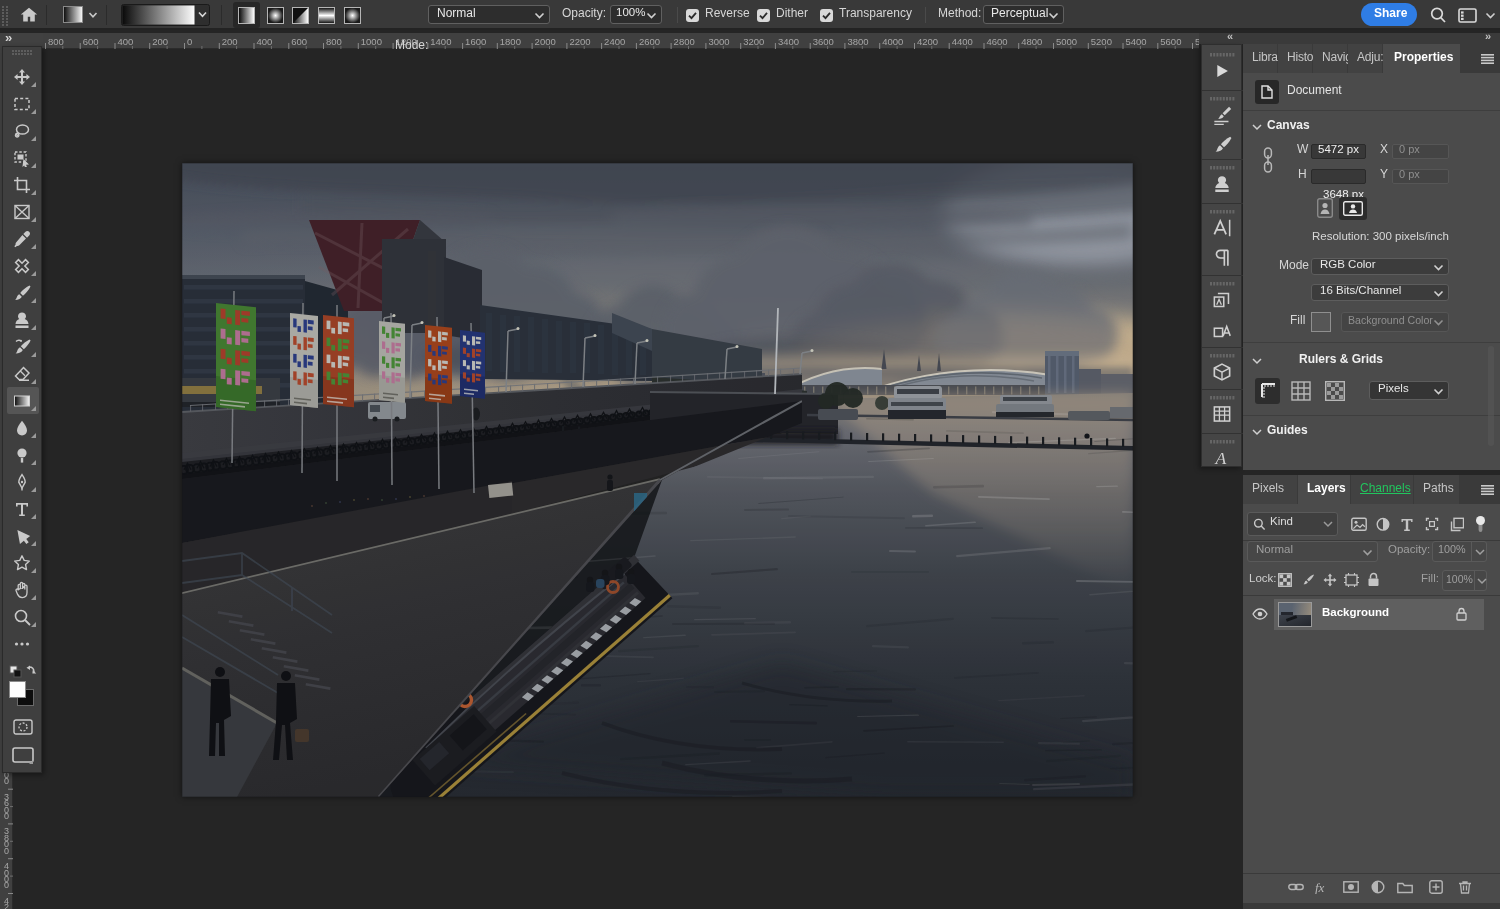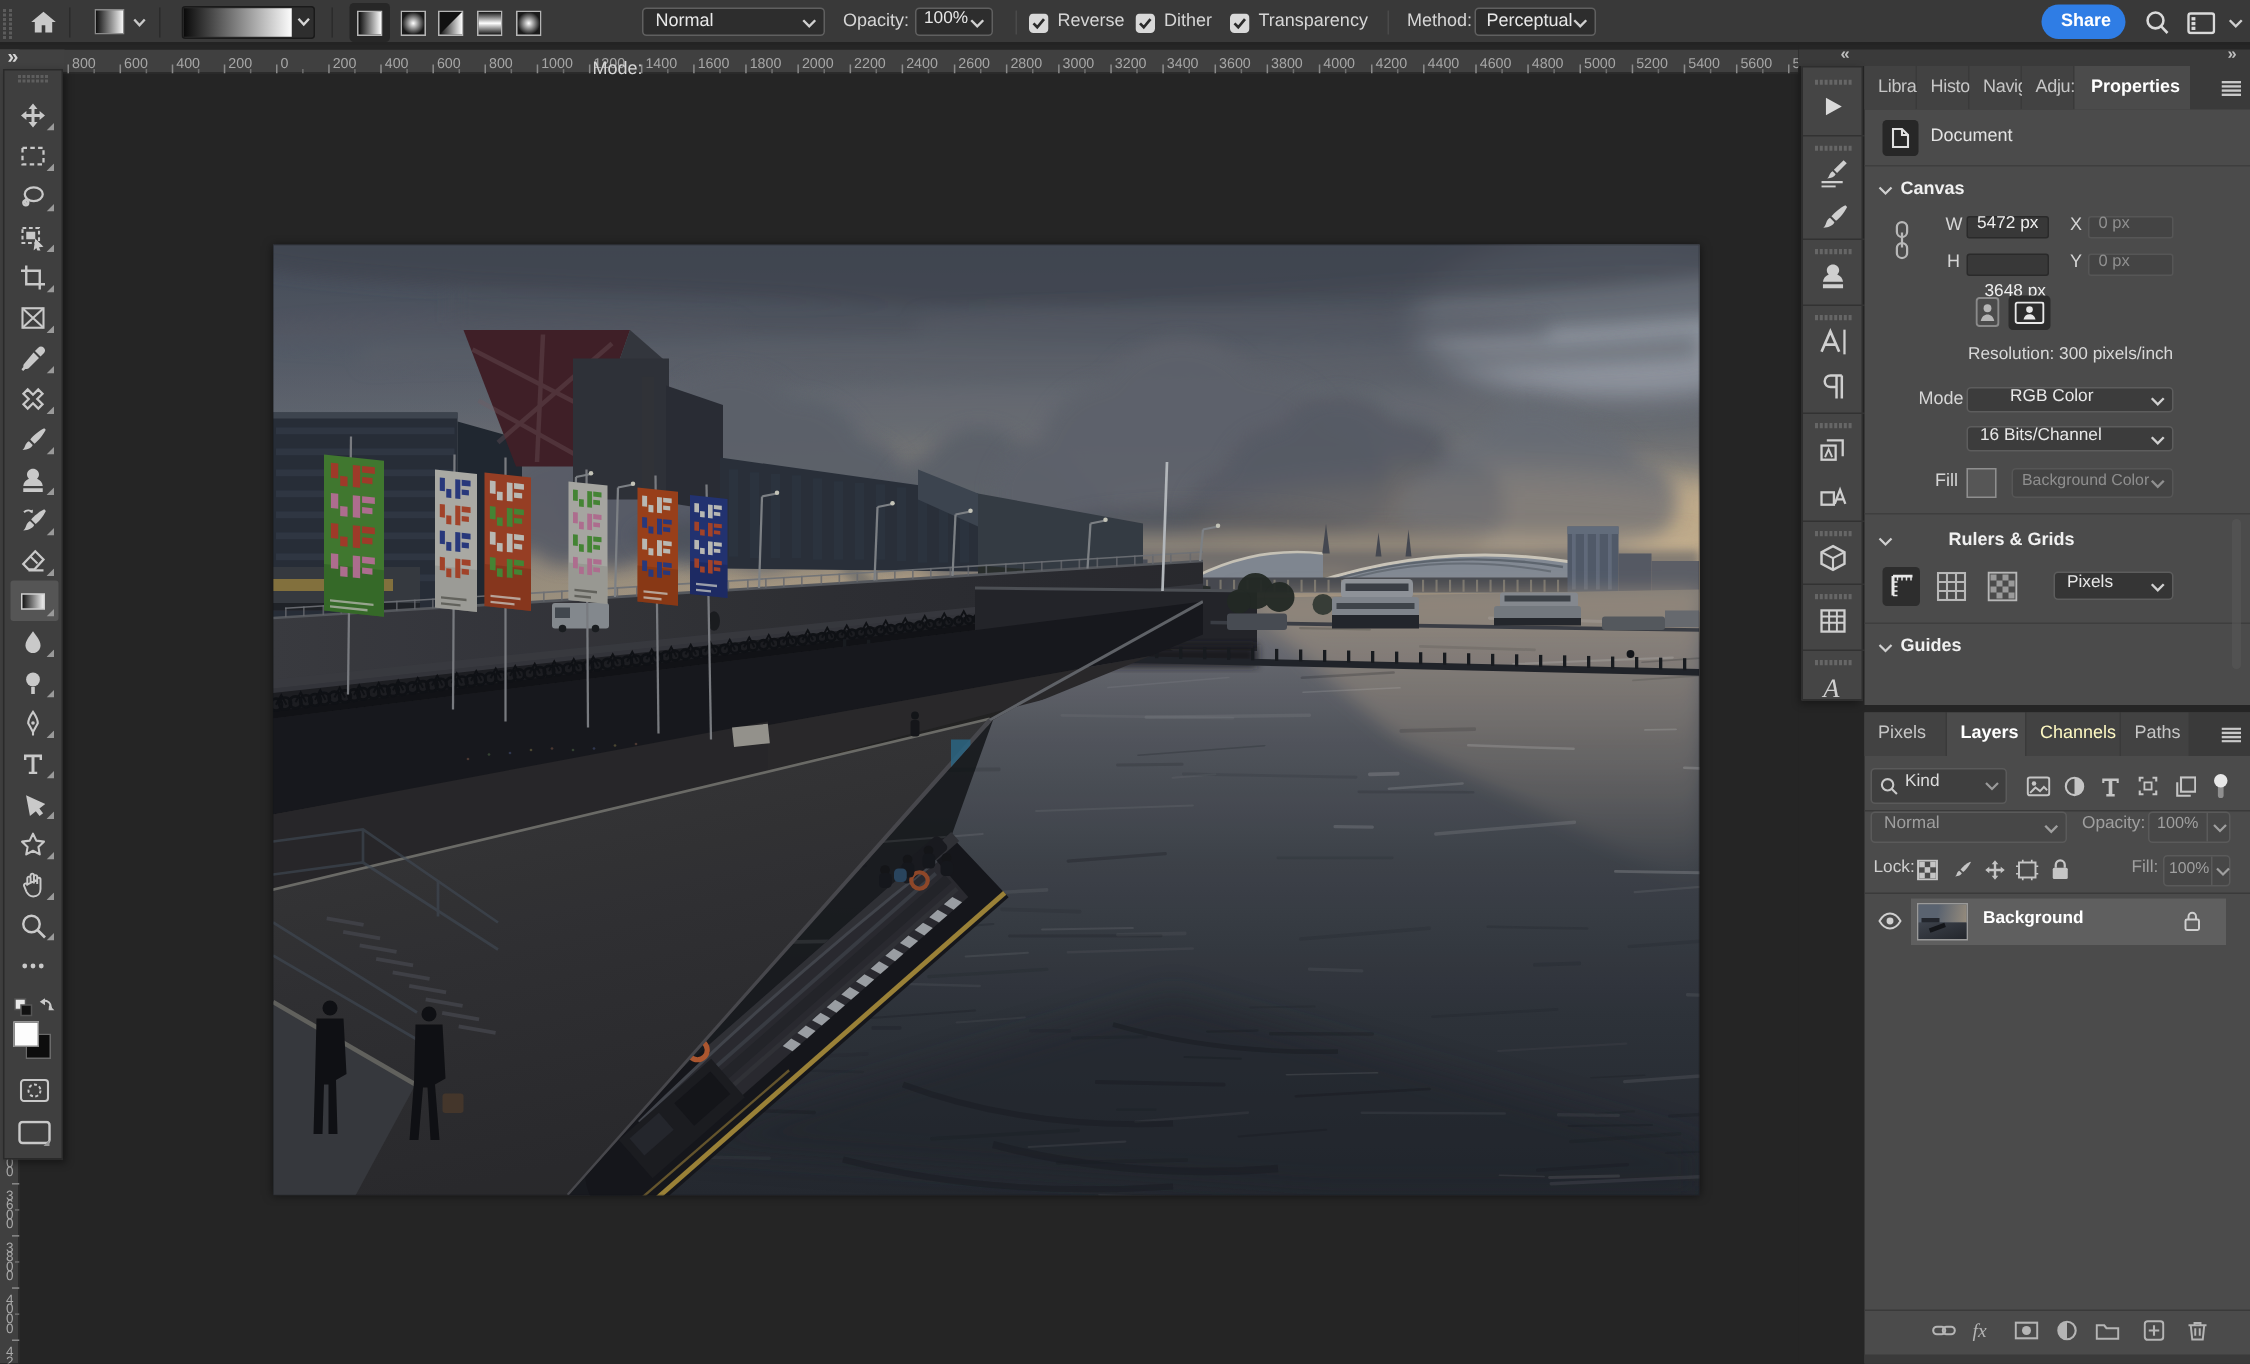--- a/index.html
+++ b/index.html
@@ -1692,21 +1692,21 @@
         </svg>
 <div style="position:absolute;left:96px;top:153px;width:28px;height:23px;background:#2c2c2c;border-radius:3px"></div>
 <svg class="abs" style="left:100px;top:157px" width="20" height="15" viewBox="0 0 20 15">
 <rect x="0.7" y="0.7" width="18.6" height="13.6" rx="1.5" fill="none" stroke="#e8e8e8" stroke-width="1.4"></rect>
 <circle cx="10" cy="5.4" r="2.2" fill="#e8e8e8"></circle>
           <path d="M6 12c.5-2.4 2-3.5 4-3.5s3.5 1.1 4 3.5z" fill="#e8e8e8"></path>
         </svg>
 <div style="position:absolute;left:69px;top:185.875px;font-size:11.5px;color:#d8d8d8;font-weight:400;white-space:nowrap;">Resolution: 300 pixels/inch</div>
 <div style="position:absolute;left:36px;top:213.5px;font-size:12px;color:#d6d6d6;font-weight:400;white-space:nowrap;">Mode</div>
 <div style="position:absolute;left:68px;top:214px;width:138px;height:17px;background:#3c3c3c;border:1px solid #5d5d5d;border-radius:3px"></div>
-        <div style="position:absolute;left:77px;top:213.875px;font-size:11.5px;color:#e8e8e8;font-weight:400;white-space:nowrap;margin-left:20px;">RGB Color</div>
+        <div style="position:absolute;left:77px;top:213.875px;font-size:11.5px;color:#e8e8e8;font-weight:400;white-space:nowrap;">RGB Color</div>
         <svg class="abs" style="left:190px;top:219.5px" width="11" height="8">
           <path d="M1.5 1.5 5.5 5.5 9.5 1.5" stroke="#d0d0d0" stroke-width="1.6" fill="none"></path>
         </svg>
 <div style="position:absolute;left:68px;top:240px;width:138px;height:17px;background:#3c3c3c;border:1px solid #5d5d5d;border-radius:3px"></div>
         <div style="position:absolute;left:77px;top:239.875px;font-size:11.5px;color:#e8e8e8;font-weight:400;white-space:nowrap;">16 Bits/Channel</div>
         <svg class="abs" style="left:190px;top:245.5px" width="11" height="8">
           <path d="M1.5 1.5 5.5 5.5 9.5 1.5" stroke="#d0d0d0" stroke-width="1.6" fill="none"></path>
         </svg>
 <div style="position:absolute;left:47px;top:269.0px;font-size:12px;color:#d6d6d6;font-weight:400;white-space:nowrap;">Fill</div>
 <div style="position:absolute;left:68px;top:268px;width:20px;height:20px;background:#565656;border:1px solid #8f8f8f"></div>
@@ -1759,21 +1759,21 @@
 <div style="position:absolute;left:24px;top:379.0px;font-size:12px;color:#f0f0f0;font-weight:700;white-space:nowrap;">Guides</div>
 <div style="position:absolute;left:245px;top:302px;width:6px;height:100px;background:#5a5a5a;border-radius:3px;opacity:.55"></div>
 </div>
 <div class="abs" style="left:44px;top:445px;width:257px;height:434px;background:#4b4b4b">
 <div style="position:absolute;left:0;top:0;width:257px;height:29px;background:#3a3a3a"></div>
 <div style="position:absolute;left:0px;top:0;width:54px;height:29px;background:#424242"></div>
 <div style="position:absolute;left:9px;top:6.0px;font-size:12px;color:#c6c6c6;font-weight:400;white-space:nowrap;">Pixels</div>
 <div style="position:absolute;left:55px;top:0;width:52px;height:29px;background:#4b4b4b"></div>
 <div style="position:absolute;left:64px;top:6.0px;font-size:12px;color:#ffffff;font-weight:700;white-space:nowrap;">Layers</div>
 <div style="position:absolute;left:108px;top:0;width:62px;height:29px;background:#424242"></div>
-<div style="position:absolute;left:117px;top:6.0px;font-size:12px;color:#fef9c3;font-weight:400;white-space:nowrap;">Channels</div>
+<div style="position:absolute;left:117px;top:6.0px;font-size:12px;color:#22c55e;font-weight:400;white-space:nowrap;text-decoration:underline;">Channels</div>
 <div style="position:absolute;left:171px;top:0;width:45px;height:29px;background:#424242"></div>
 <div style="position:absolute;left:180px;top:6.0px;font-size:12px;color:#c6c6c6;font-weight:400;white-space:nowrap;">Paths</div>
 <svg class="abs" style="left:238px;top:10px" width="13" height="10">
           <g fill="#c9c9c9">
             <rect y="0" width="13" height="1.6"></rect>
             <rect y="2.8" width="13" height="1.6"></rect>
             <rect y="5.6" width="13" height="1.6"></rect>
             <rect y="8.4" width="13" height="1.6"></rect>
           </g>
         </svg>

